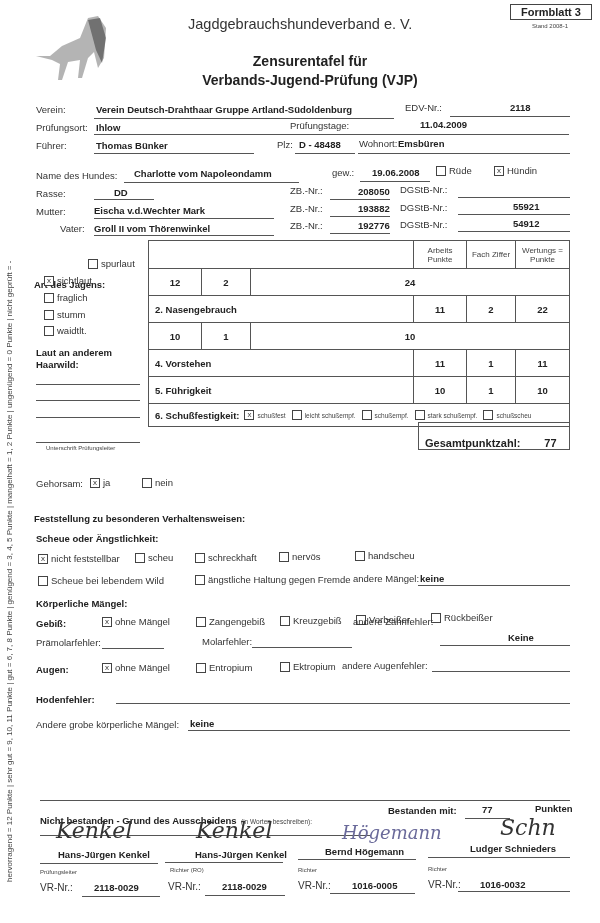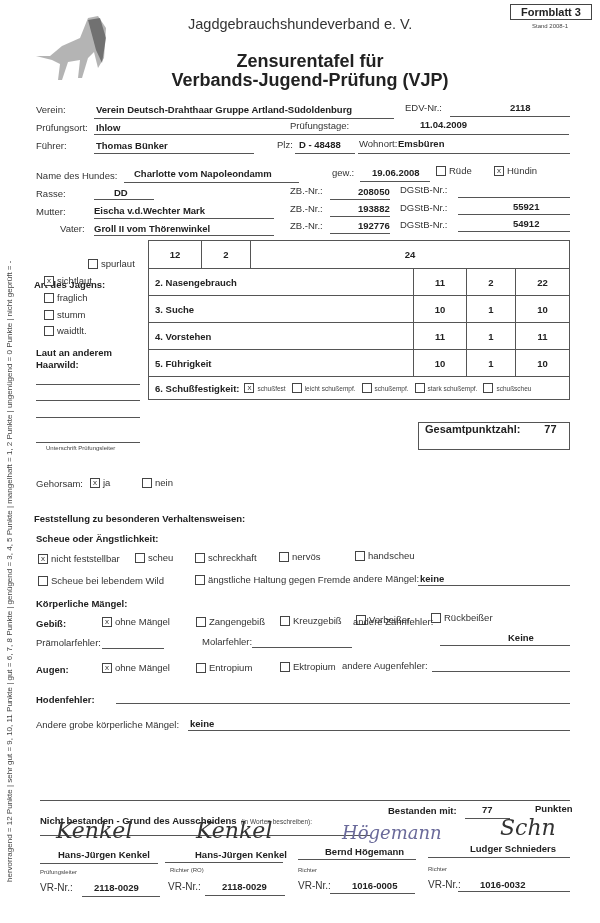--- a/index.html
+++ b/index.html
@@ -36,21 +36,21 @@
 <body>
 
 <div class="abs" style="left:22px;top:8px;width:90px;height:80px;">
   <svg width="90" height="80" viewBox="0 0 90 80">
     <path d="M28 48 L40 38 L58 30 L66 10 L76 8 L84 20 L82 50 L76 60 L72 44 L66 50 L60 70 L56 70 L58 52 L46 54 L40 72 L36 72 L38 56 L30 52 L14 48 Z" fill="#777" opacity="0.55"></path>
     <path d="M66 12 L78 10 L84 30 L80 55 L74 42 Z" fill="#444" opacity="0.6"></path>
   </svg>
 </div>
 
 <div class="abs" style="left:188px;top:16px;font-size:14.5px;color:#333;">Jagdgebrauchshundeverband e. V.</div>
-<div class="abs" style="left:150px;top:52px;width:320px;text-align:center;font-size:18px;font-weight:bold;color:#222;line-height:19px;">
+<div class="abs" style="left:150px;top:52px;width:320px;text-align:center;font-size:14px;font-weight:bold;color:#222;line-height:19px;">
   <div>Zensurentafel für</div>
   <div>Verbands-Jugend-Prüfung (VJP)</div>
 </div>
 <div class="abs" style="left:510px;top:4px;width:80px;height:14px;border:1px solid #444;text-align:center;font-size:11px;font-weight:bold;line-height:14px;">
   <span>Formblatt 3</span>
 </div>
 <div class="abs small" style="left:532px;top:23px;font-size:6px;">Stand 2008-1</div>
 
 <div class="vtext">
   <span style="bottom:-12px;">hervorragend = 12 Punkte  |  sehr gut = 9, 10, 11 Punkte  |  gut = 6, 7, 8 Punkte  |  genügend = 3, 4, 5 Punkte  |  mangelhaft = 1, 2 Punkte  |  ungenügend = 0 Punkte  |  nicht geprüft = -</span>
@@ -134,32 +134,37 @@
   <div>Haarwild:</div>
 </div>
 <div class="line" style="left:36px;top:384px;width:104px;"></div>
 <div class="line" style="left:36px;top:400px;width:104px;"></div>
 <div class="line" style="left:36px;top:417px;width:104px;"></div>
 <div class="line" style="left:36px;top:442px;width:104px;"></div>
 <div class="abs small" style="left:46px;top:445px;font-size:6px;">Unterschrift Prüfungsleiter</div>
 
 <div class="tbl">
   <div class="trow">
+    <div class="tcell c0"></div>
+    <div class="tcell c1 hdr">Arbeits Punkte</div>
+    <div class="tcell c2 hdr">Fach Ziffer</div>
+    <div class="tcell c3 hdr">Wertungs = Punkte</div>
+  </div>
+  <div class="trow">
     <div class="tcell c1">12</div>
     <div class="tcell c2">2</div>
     <div class="tcell c3">24</div>
   </div>
   <div class="trow">
     <div class="tcell c0">2. Nasengebrauch</div>
     <div class="tcell c1">11</div>
     <div class="tcell c2">2</div>
     <div class="tcell c3">22</div>
   </div>
   <div class="trow">
-    <div class="tcell c0">3. Suche</div>
     <div class="tcell c1">10</div>
     <div class="tcell c2">1</div>
     <div class="tcell c3">10</div>
   </div>
   <div class="trow">
     <div class="tcell c0">4. Vorstehen</div>
     <div class="tcell c1">11</div>
     <div class="tcell c2">1</div>
     <div class="tcell c3">11</div>
   </div>
@@ -186,21 +191,21 @@
     <span class="sfopt">
         <span class="cb"></span>
         <span>stark schußempf.</span>
       </span>
     <span class="sfopt">
         <span class="cb"></span>
         <span>schußscheu</span>
       </span>
   </div>
 </div>
-<div class="abs" style="left:418px;top:422px;width:150px;height:26px;border:1px solid #555;display:flex;align-items:flex-start;">
+<div class="abs" style="left:418px;top:422px;width:150px;height:26px;border:1px solid #555;display:flex;align-items:flex-end;">
   <span style="font-size:11px;font-weight:bold;margin-left:6px;">Gesamtpunktzahl:</span>
   <span style="font-size:11px;font-weight:bold;margin-left:24px;">77</span>
 </div>
 
 <div class="abs lbl" style="left:36px;top:478px;">Gehorsam:</div>
 <div class="cbitem" style="left:90px;top:477px;"><span class="cb">x</span><span>ja</span></div>
 <div class="cbitem" style="left:142px;top:477px;"><span class="cb"></span><span>nein</span></div>
 
 <div class="abs lbl bold" style="left:34px;top:513px;color:#222;">Feststellung zu besonderen Verhaltensweisen:</div>
 <div class="abs lbl bold" style="left:36px;top:533px;color:#222;">Scheue oder Ängstlichkeit:</div>

